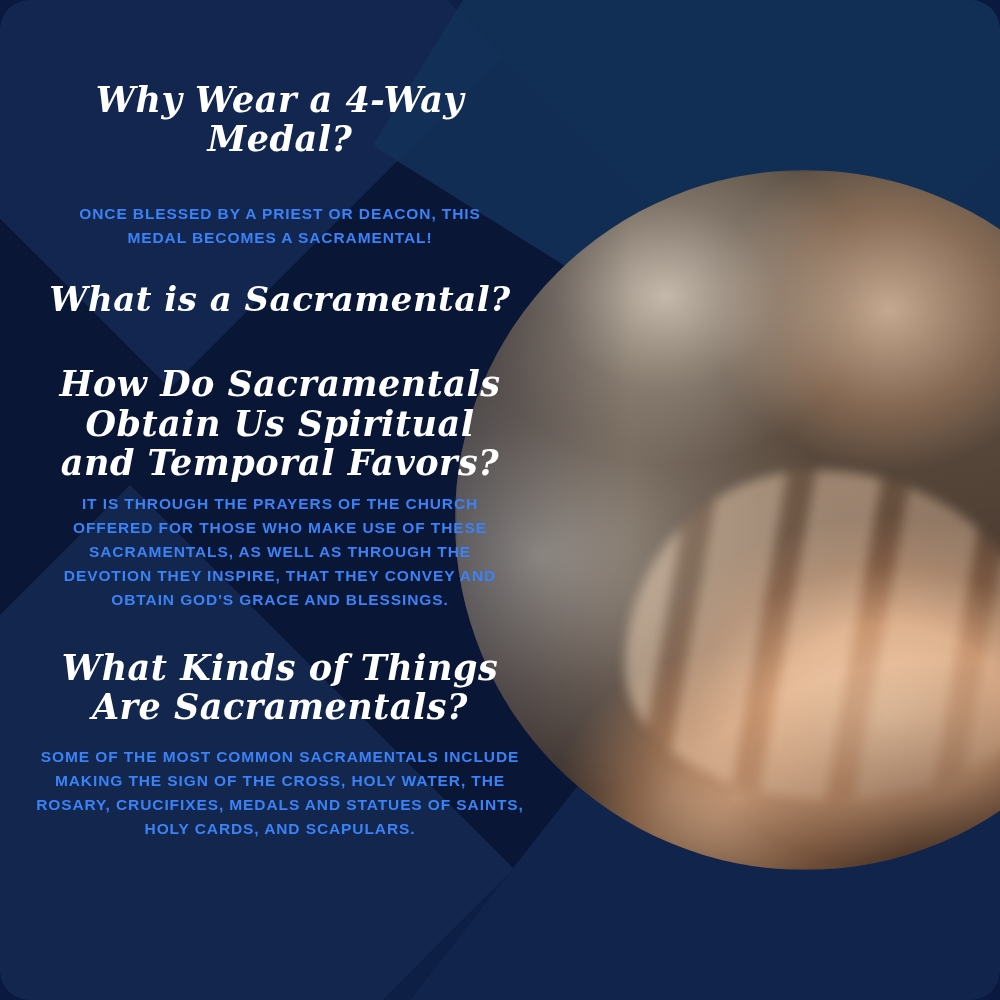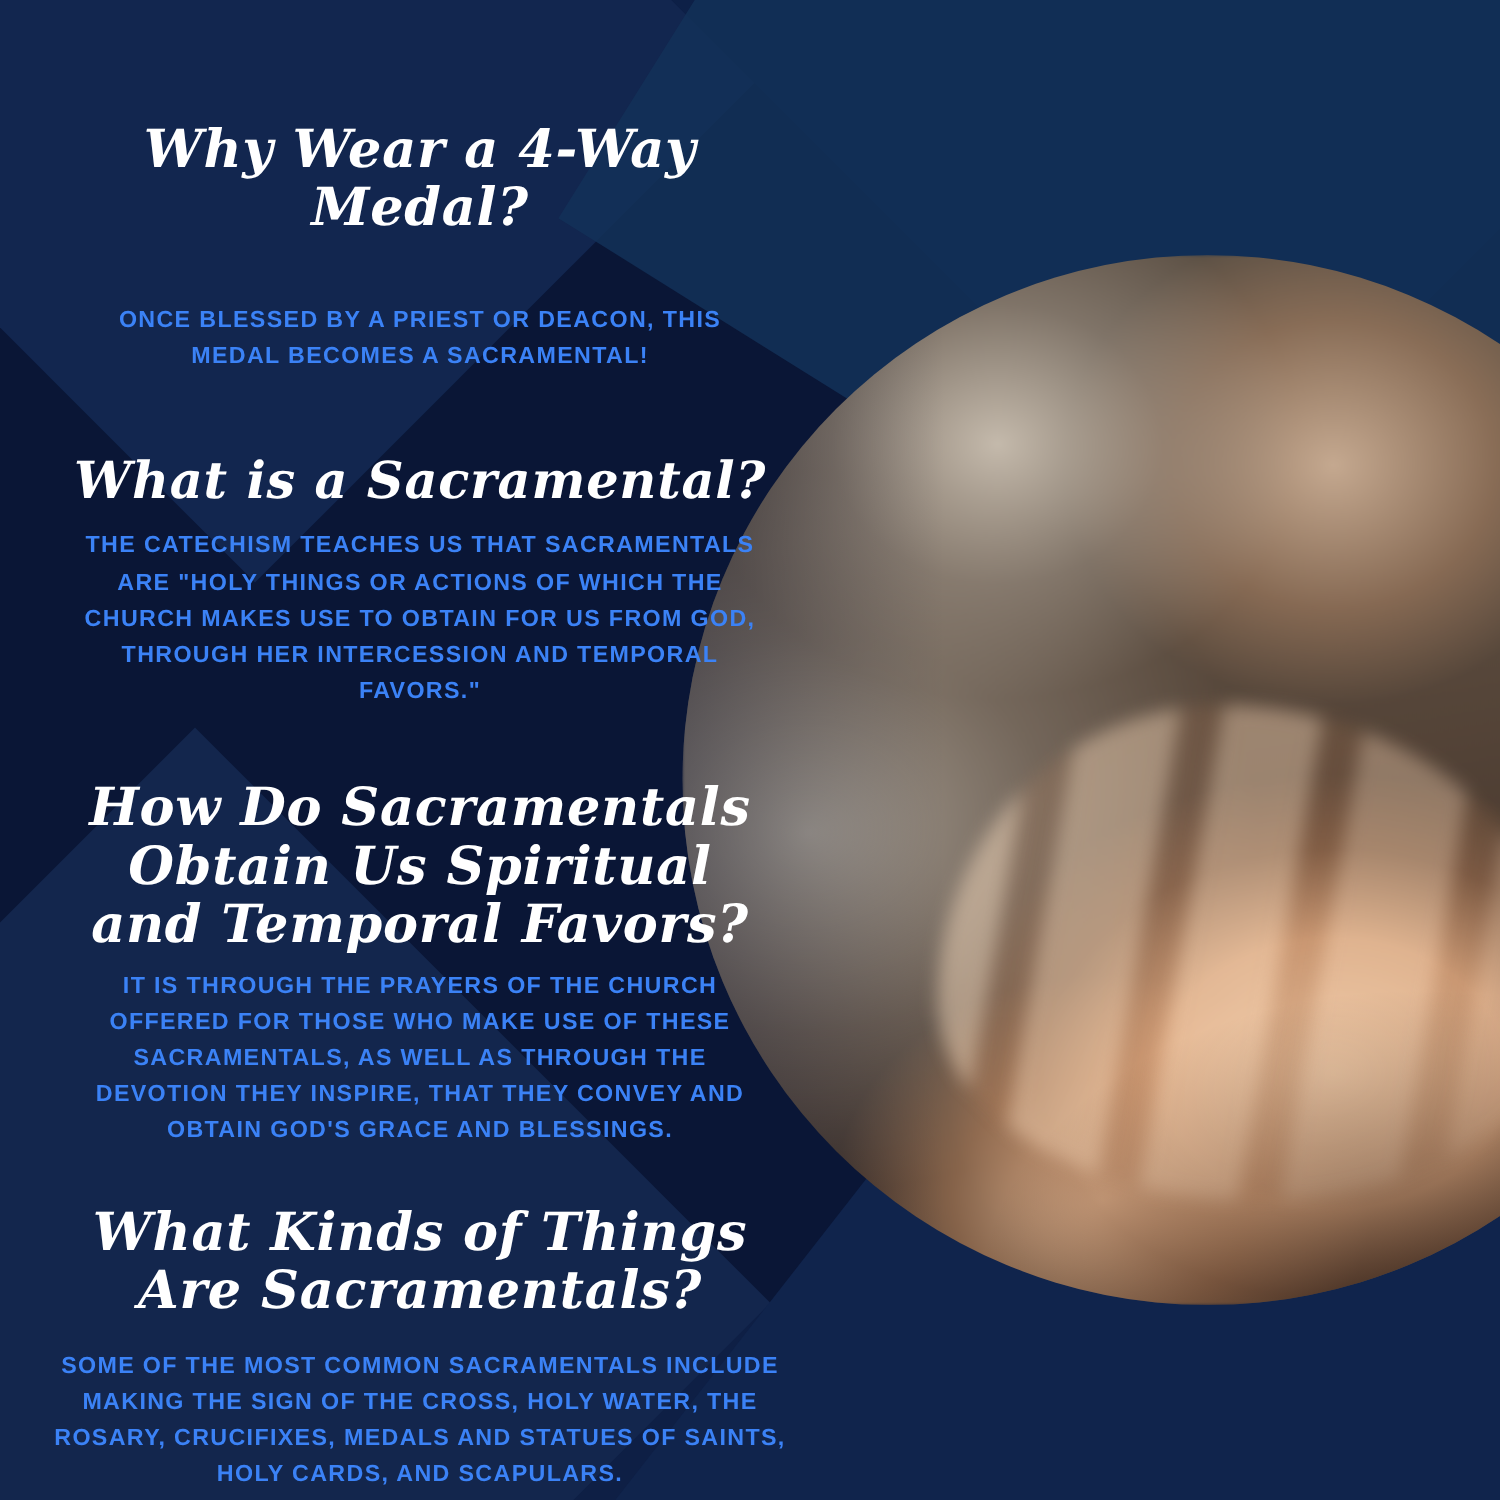--- a/index.html
+++ b/index.html
@@ -9,20 +9,21 @@
   }
   body {
     font-family: "Liberation Sans", sans-serif;
   }
   .poster {
     position: relative;
     width: 1000px;
     height: 1000px;
     overflow: hidden;
     background: #0b1a42;
+    border-radius: 29px;
   }
 
   
   .bg-layer {
     position: absolute;
     inset: 0;
     overflow: hidden;
   }
   .bg-base {
     position: absolute;
@@ -163,21 +164,21 @@
     font-family: "Liberation Sans", sans-serif;
     font-weight: bold;
     font-size: 15.5px;
     letter-spacing: 0.9px;
     line-height: 1.55;
     text-transform: uppercase;
     color: #3b82f6;
     margin: 0;
   }
   .blk-1 { margin-top: 44px; padding: 0 46px; }
-  .blk-2-h { margin-top: 52px; }
+  .blk-2-h { margin-top: 30px; }
   .blk-2 { margin-top: 12px; padding: 0 32px; }
   .blk-3-h { margin-top: 46px; padding: 0 36px; text-align: center; }
   .blk-3 { margin-top: 10px; padding: 0 26px; }
   .blk-4-h { margin-top: 36px; padding: 0 30px; }
   .blk-4 { margin-top: 18px; padding: 0 10px; }
 </style>
 </head>
 <body>
 
 <div class="poster">
@@ -198,21 +199,20 @@
     <div class="photo-shade"></div>
   </div>
 
   <div class="content">
 
     <h1 class="headline h-main">Why Wear a 4-Way Medal?</h1>
 
     <p class="body-text blk-1">Once blessed by a priest or deacon, this medal becomes a sacramental!</p>
 
     <h2 class="headline h-sub blk-2-h">What is a Sacramental?</h2>
-    <p class="body-text blk-2">The Catechism teaches us that sacramentals are "holy things or actions of which the Church makes use to obtain for us from God, through her intercession and temporal favors."</p>
 
     <h2 class="headline h-big blk-3-h">How Do Sacramentals Obtain Us Spiritual and Temporal Favors?</h2>
     <p class="body-text blk-3">It is through the prayers of the Church offered for those who make use of these sacramentals, as well as through the devotion they inspire, that they convey and obtain God's grace and blessings.</p>
 
     <h2 class="headline h-big blk-4-h">What Kinds of Things Are Sacramentals?</h2>
     <p class="body-text blk-4">Some of the most common sacramentals include making the sign of the cross, holy water, the rosary, crucifixes, medals and statues of saints, holy cards, and scapulars.</p>
 
   </div>
 </div>
 

